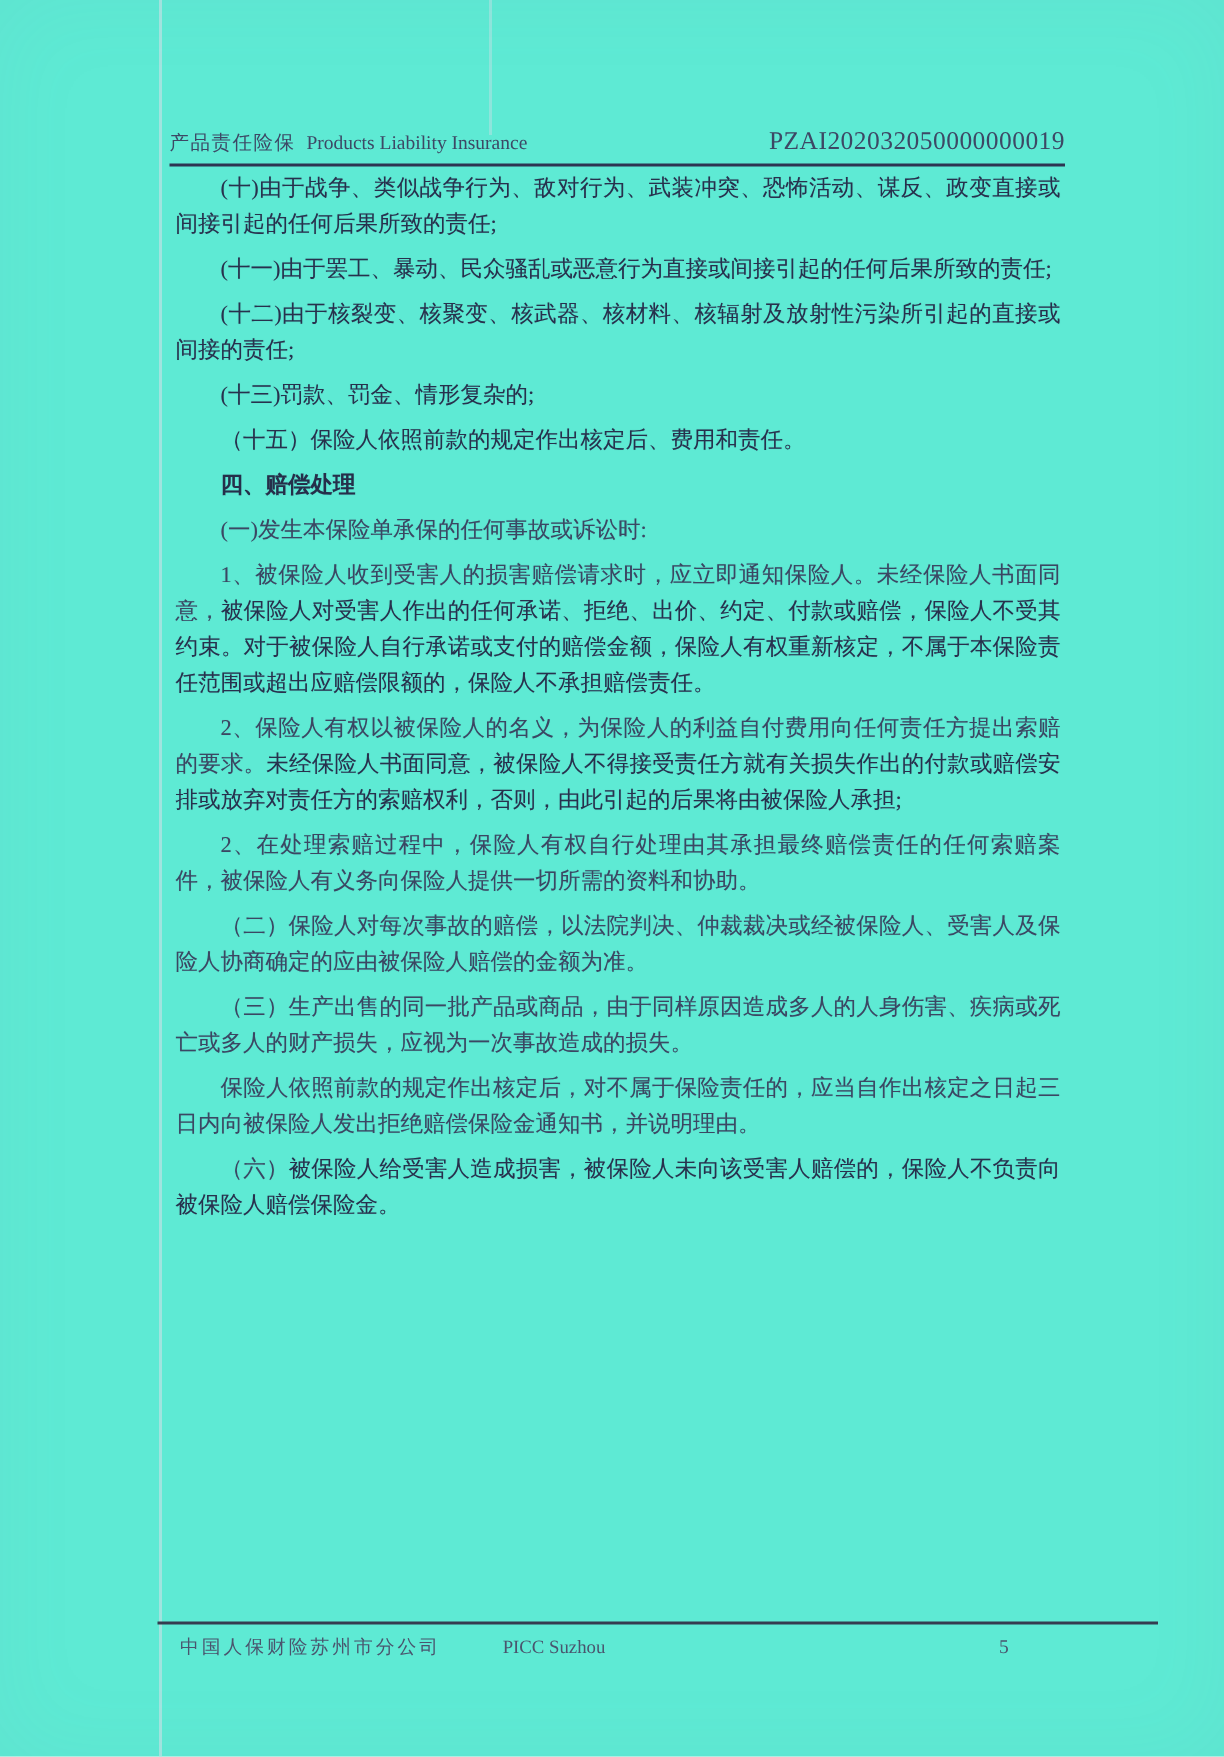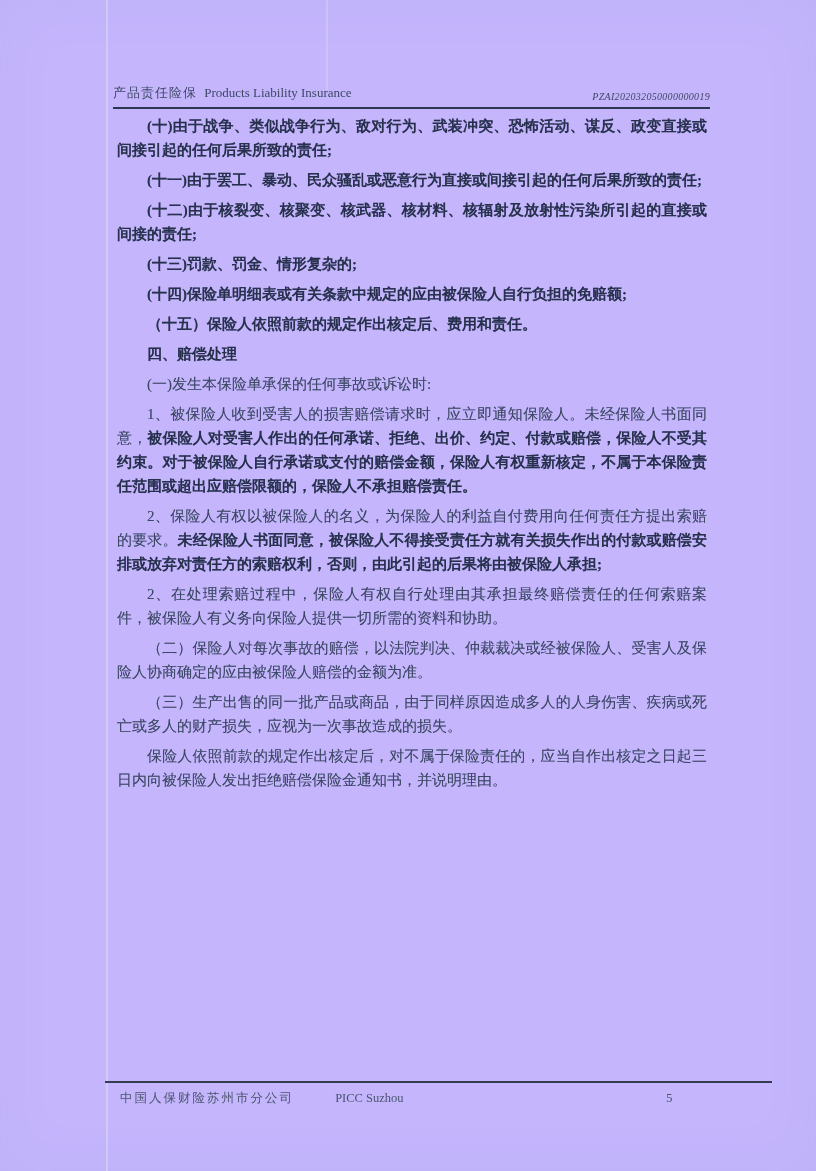--- a/index.html
+++ b/index.html
@@ -5,21 +5,21 @@
   html, body {
     margin: 0;
     padding: 0;
     background: #f2f2f0;
   }
   .page {
     position: relative;
     width: 816px;
     height: 1171px;
     margin: 0 auto;
-    background: #c4b5fd;
+    background: #5eead4;
     overflow: hidden;
     font-family: "Liberation Serif", serif;
     color: #3b4763;
     box-shadow: inset 0 0 60px rgba(120,130,150,0.06);
   }
   
   .scan-line {
     position: absolute;
     left: 106px;
     top: 0;
@@ -42,38 +42,38 @@
     display: flex;
     justify-content: space-between;
     align-items: flex-end;
     padding-bottom: 5px;
     border-bottom: 2px solid #2d3552;
     font-size: 13px;
     color: #3d4865;
   }
   .header .title-zh { letter-spacing: 1px; }
   .header .title-en { margin-left: 4px; }
-  .header .doc-no { font-size: 10px; letter-spacing: 0.3px; font-style: italic; }
+  .header .doc-no { font-size: 17px; letter-spacing: 0.3px; }
   
   .doc-body {
     position: absolute;
     left: 117px;
     top: 114px;
     width: 590px;
     font-size: 15px;
     line-height: 24px;
     text-align: justify;
     text-shadow: 0 0 0.5px rgba(59,71,99,0.35);
   }
   .doc-body p {
     margin: 0 0 6px 0;
     text-indent: 2em;
   }
   .doc-body p.heading span { font-weight: bold; color: #252f4a; }
-  .doc-body span.b { font-weight: bold; color: #27314d; }
+  .doc-body span.b { font-weight: normal; color: #27314d; }
   
   .footer-rule {
     position: absolute;
     left: 105px;
     top: 1081px;
     width: 667px;
     border-top: 2px solid #353c50;
   }
   .footer {
     position: absolute;
@@ -106,30 +106,30 @@
       <span class="title-en">Products Liability Insurance</span>
     </div>
     <div class="doc-no">PZAI202032050000000019</div>
   </div>
 
   <div class="doc-body">
       <p><span class="b">(十)由于战争、类似战争行为、敌对行为、武装冲突、恐怖活动、谋反、政变直接或间接引起的任何后果所致的责任;</span></p>
       <p><span class="b">(十一)由于罢工、暴动、民众骚乱或恶意行为直接或间接引起的任何后果所致的责任;</span></p>
       <p><span class="b">(十二)由于核裂变、核聚变、核武器、核材料、核辐射及放射性污染所引起的直接或间接的责任;</span></p>
       <p><span class="b">(十三)罚款、罚金、情形复杂的;</span></p>
-      <p><span class="b">(十四)保险单明细表或有关条款中规定的应由被保险人自行负担的免赔额;</span></p>
       <p><span class="b">（十五）保险人依照前款的规定作出核定后、费用和责任。</span></p>
       <p class="heading"><span class="b">四、赔偿处理</span></p>
       <p><span>(一)发生本保险单承保的任何事故或诉讼时:</span></p>
       <p><span>1、被保险人收到受害人的损害赔偿请求时，应立即通知保险人。未经保险人书面同意，</span><span class="b">被保险人对受害人作出的任何承诺、拒绝、出价、约定、付款或赔偿，保险人不受其约束。对于被保险人自行承诺或支付的赔偿金额，保险人有权重新核定，不属于本保险责任范围或超出应赔偿限额的，保险人不承担赔偿责任。</span></p>
       <p><span>2、保险人有权以被保险人的名义，为保险人的利益自付费用向任何责任方提出索赔的要求。</span><span class="b">未经保险人书面同意，被保险人不得接受责任方就有关损失作出的付款或赔偿安排或放弃对责任方的索赔权利，否则，由此引起的后果将由被保险人承担;</span></p>
       <p><span>2、在处理索赔过程中，保险人有权自行处理由其承担最终赔偿责任的任何索赔案件，被保险人有义务向保险人提供一切所需的资料和协助。</span></p>
       <p><span>（二）保险人对每次事故的赔偿，以法院判决、仲裁裁决或经被保险人、受害人及保险人协商确定的应由被保险人赔偿的金额为准。</span></p>
       <p><span>（三）生产出售的同一批产品或商品，由于同样原因造成多人的人身伤害、疾病或死亡或多人的财产损失，应视为一次事故造成的损失。</span></p>
       <p><span>保险人依照前款的规定作出核定后，对不属于保险责任的，应当自作出核定之日起三日内向被保险人发出拒绝赔偿保险金通知书，并说明理由。</span></p>
+      <p><span>（六）</span><span class="b">被保险人给受害人造成损害，被保险人未向该受害人赔偿的，保险人不负责向被保险人赔偿保险金。</span></p>
     </div>
 
   <div class="footer-rule"></div>
   <div class="footer">
     <span class="company-zh">中国人保财险苏州市分公司</span>
     <span class="company-en">PICC Suzhou</span>
     <span class="page-no">5</span>
   </div>
 
 </div>

